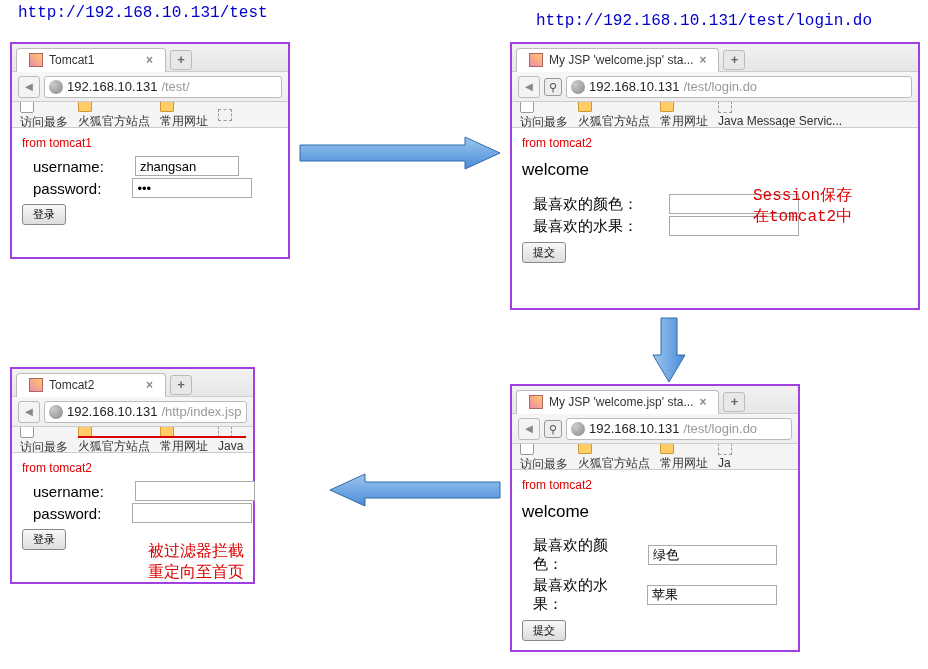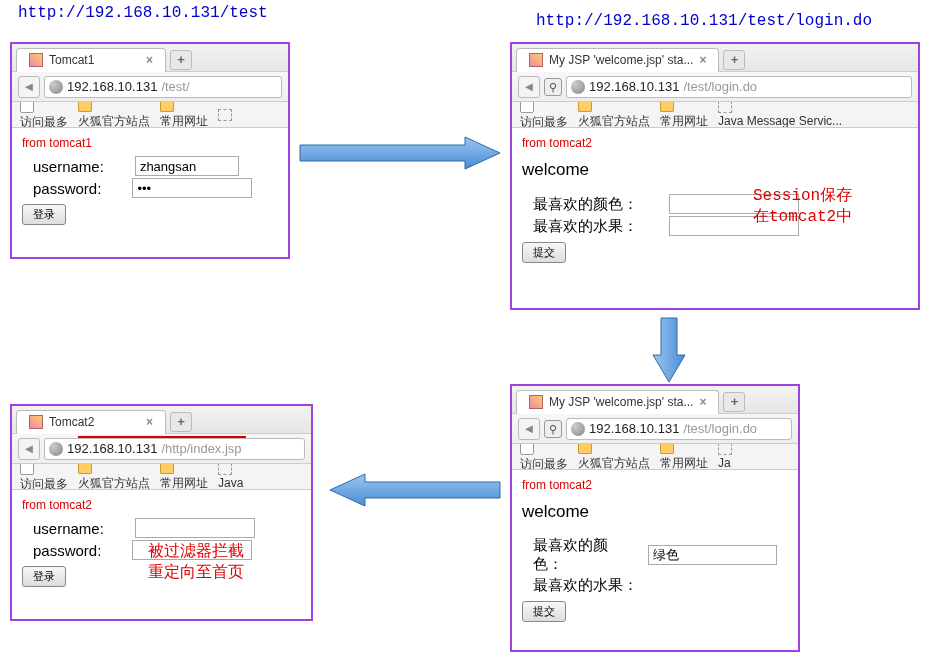--- a/index.html
+++ b/index.html
@@ -336,26 +336,27 @@
   </div>
   <div class="page">
     <div class="from-label">from tomcat2</div>
     <div class="welcome-h">welcome</div>
     <div class="row">
       <span class="lbl">最喜欢的颜色：</span>
       <input class="txt" style="width: 129px;" value="绿色">
     </div>
     <div class="row">
       <span class="lbl">最喜欢的水果：</span>
+      <input class="txt" style="width: 130px;" value="苹果">
     </div>
     <button class="btn">提交</button>
   </div>
 </div>
 
-<div class="browser" style="left:10px; top:404px; width:303px; height:217px;">
+<div class="browser" style="left:10px; top:367px; width:245px; height:217px;">
   <div class="tabbar">
     <div class="tab">
       <span class="tab-icon"></span>
       <span class="tab-title">Tomcat2</span>
       <span class="tab-close">×</span>
     </div>
     <div class="newtab">+</div>
   </div>
   <div class="addrbar">
     <div class="nav-btn">◄</div>

